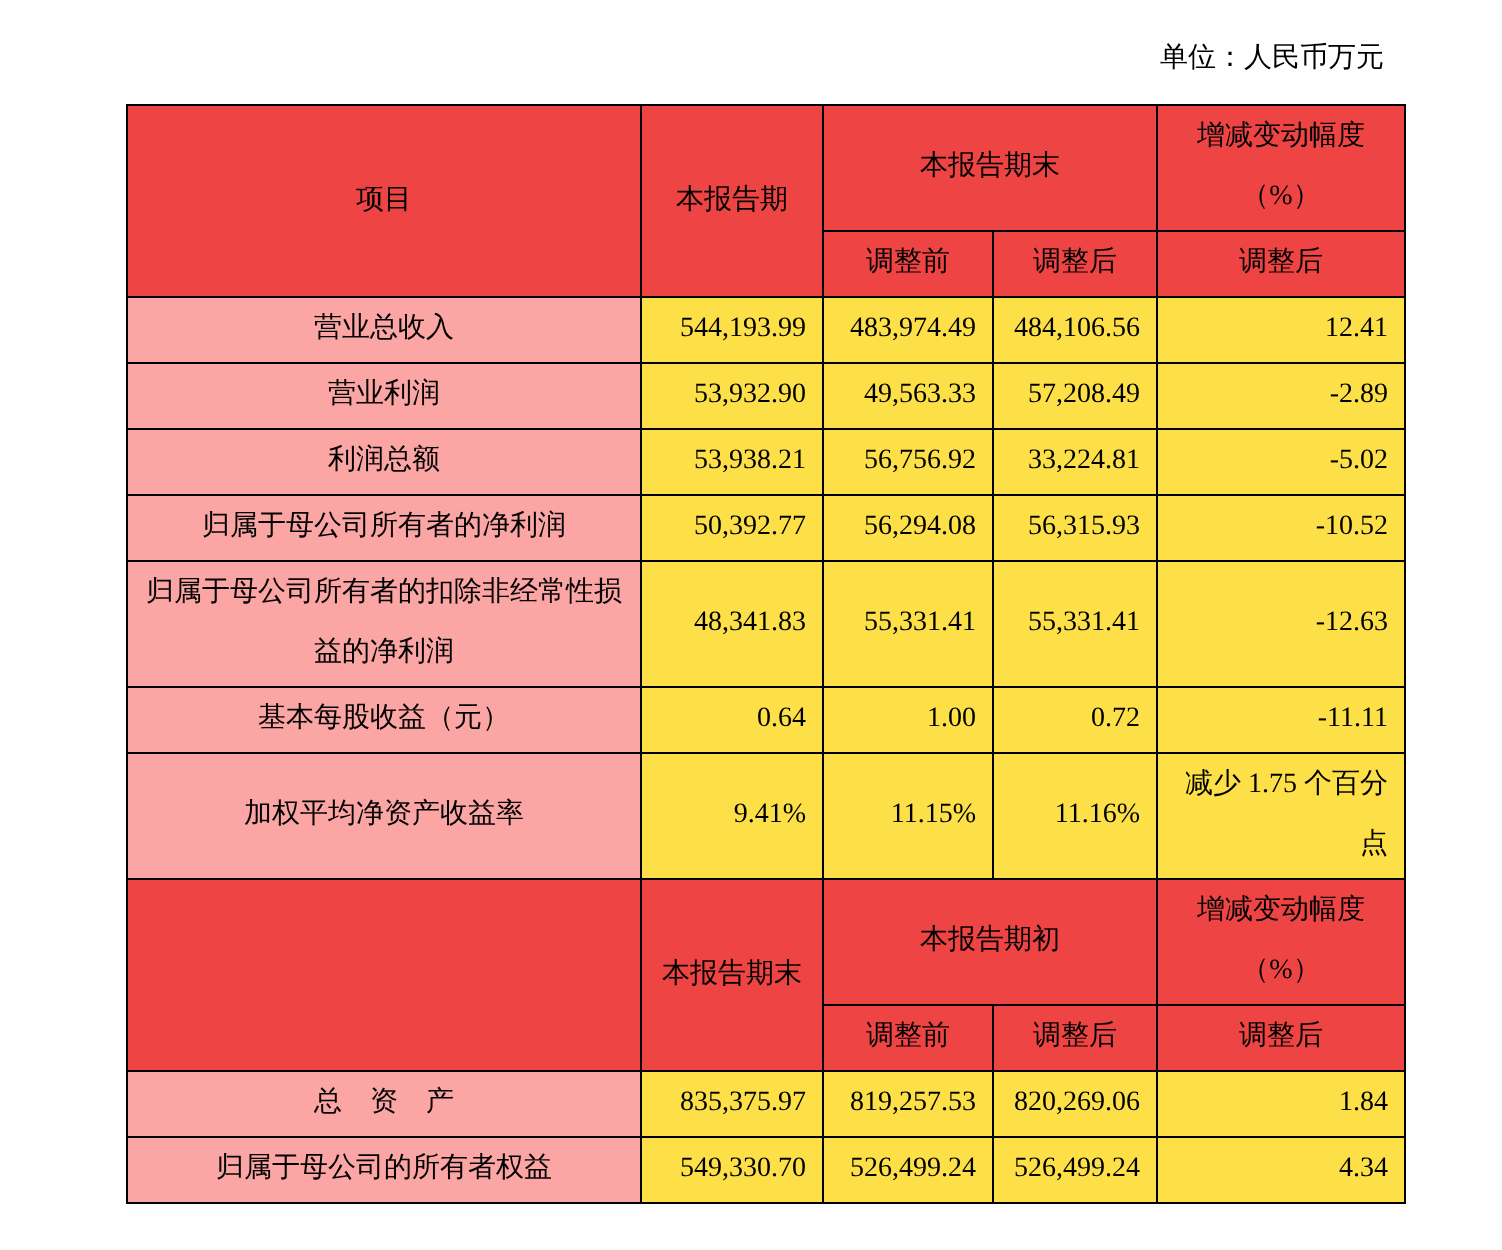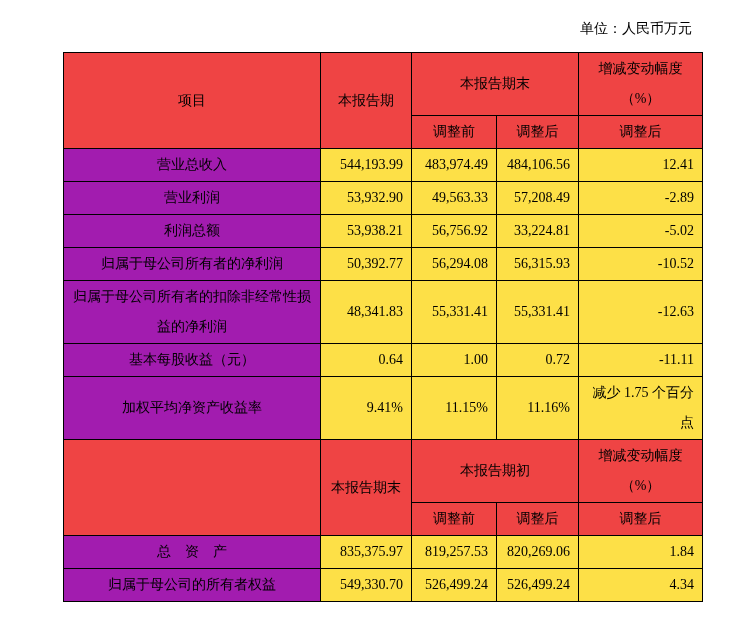--- a/index.html
+++ b/index.html
@@ -42,21 +42,21 @@
     line-height: 30px;
     overflow: hidden;
   }
   .head-cell {
     background: #ef4444;
     text-align: center;
   }
   .head-row { height: 30px; }
   .data-row { height: 32px; }
   .label-cell {
-    background: #a21caf;
+    background: #fca5a5;
     text-align: center;
     padding: 1px 4px;
   }
   .num-cell {
     text-align: right;
     background: #fde047;
   }
 </style>
 </head>
 <body>

